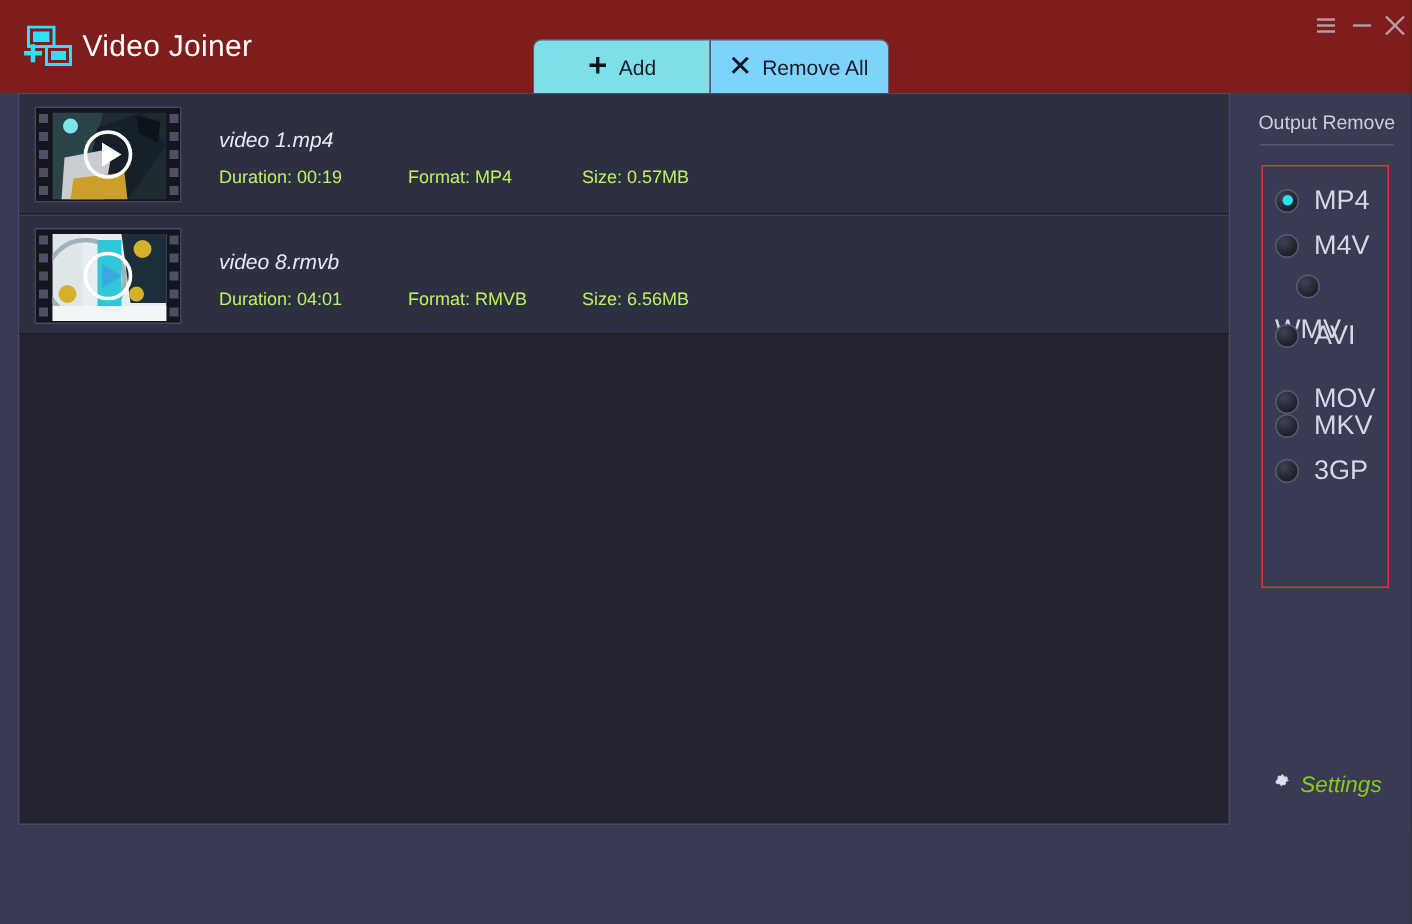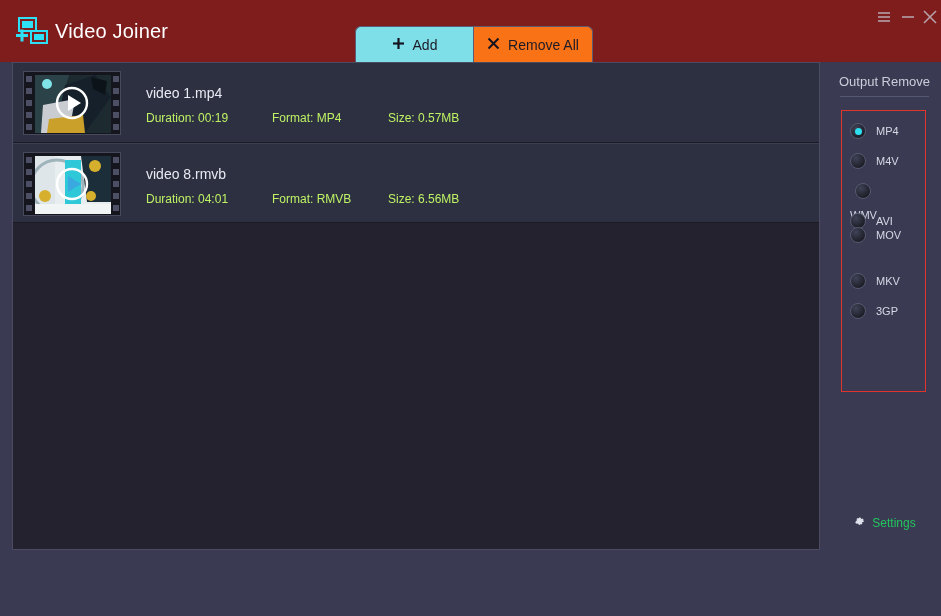--- a/index.html
+++ b/index.html
@@ -69,21 +69,21 @@
     border-bottom: none;
   }
   #tab-add {
     width: 118px;
     background: #7fdfe8;
     border-top-left-radius: 6px;
     border-right: none;
   }
   #tab-remove {
     width: 120px;
-    background: #f97316;
+    background: #7dd3fc;
     border-top-right-radius: 6px;
   }
   .tab-ico { display: block; }
 
   
   #list-panel {
     position: absolute;
     left: 12px; top: 62px;
     width: 808px; height: 488px;
     background: #23222e;
@@ -122,20 +122,21 @@
     left: 50%; top: 50%;
     transform: translate(-50%,-50%);
     width: 34px; height: 34px;
   }
 
   .row-name {
     position: absolute;
     left: 133px; top: 22px;
     font-size: 14px;
     color: #e8eaf3;
+    font-style: italic;
   }
   .row-meta {
     position: absolute;
     top: 48px;
     font-size: 12px;
     color: #bef264;
   }
   .m-dur { left: 133px; }
   .m-fmt { left: 259px; }
   .m-size{ left: 375px; }
@@ -183,33 +184,33 @@
     align-items: center;
     justify-content: center;
     flex: none;
   }
   .radio.on::after {
     content: "";
     width: 7px; height: 7px;
     border-radius: 50%;
     background: #2ce0f0;
   }
-  .fmt-label { font-size: 11px; color: #d6d8e5; }
+  .fmt-label { font-size: 18px; color: #d6d8e5; }
 
   #settings {
     position: absolute;
     left: 0; top: 452px;
     width: 113px;
     display: flex;
     align-items: center;
     justify-content: center;
     gap: 6px;
     cursor: pointer;
   }
-  #settings .lbl { font-size: 12px; color: #22c55e; }
+  #settings .lbl { font-size: 15px; color: #84cc16; font-style: italic; }
 
   
   #bottombar {
     position: absolute;
     left: 0; top: 552px;
     width: 941px; height: 64px;
     background: #3a3b52;
   }
 </style>
 </head>
@@ -376,21 +377,21 @@
     <div class="fmt-row" style="top:72px;flex-direction:column;">
       <span class="radio"></span>
       <span class="fmt-label">WMV</span>
     </div>
 
     <div class="fmt-row" style="top:102px;">
       <span class="radio"></span>
       <span class="fmt-label">AVI</span>
     </div>
 
-    <div class="fmt-row" style="top:116px;">
+    <div class="fmt-row" style="top:144px;align-items:flex-end;">
       <span class="radio"></span>
       <span class="fmt-label">MOV</span>
     </div>
 
     <div class="fmt-row" style="top:162px;">
       <span class="radio"></span>
       <span class="fmt-label">MKV</span>
     </div>
 
     <div class="fmt-row" style="top:192px;">

